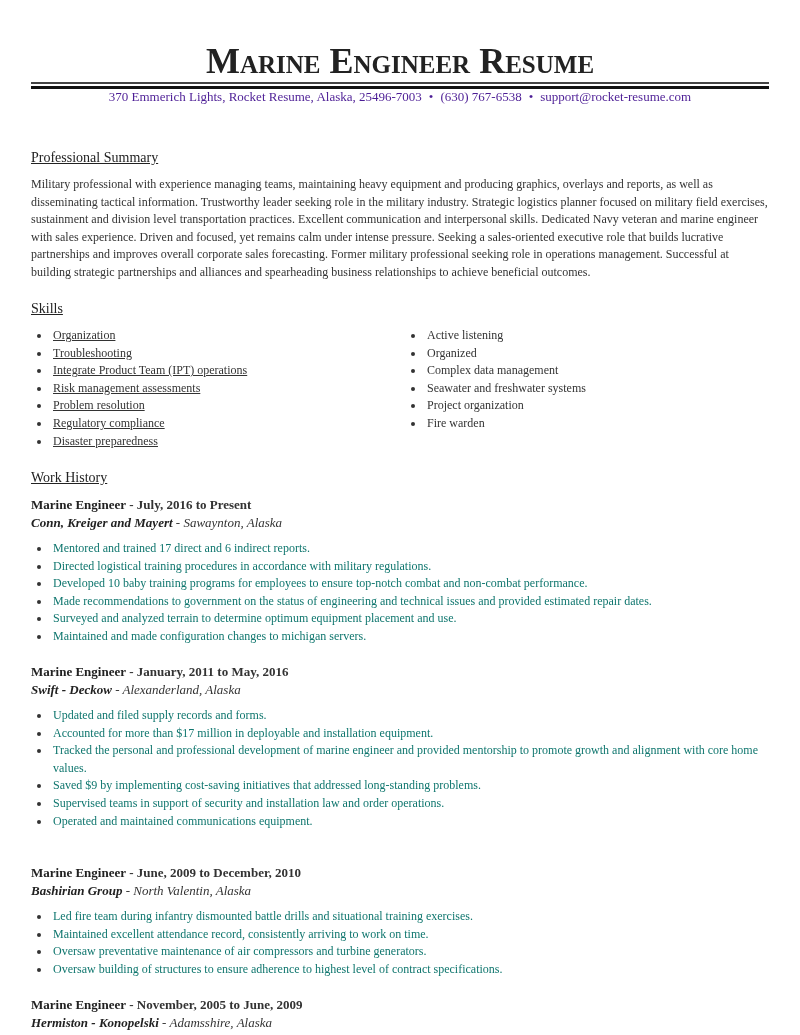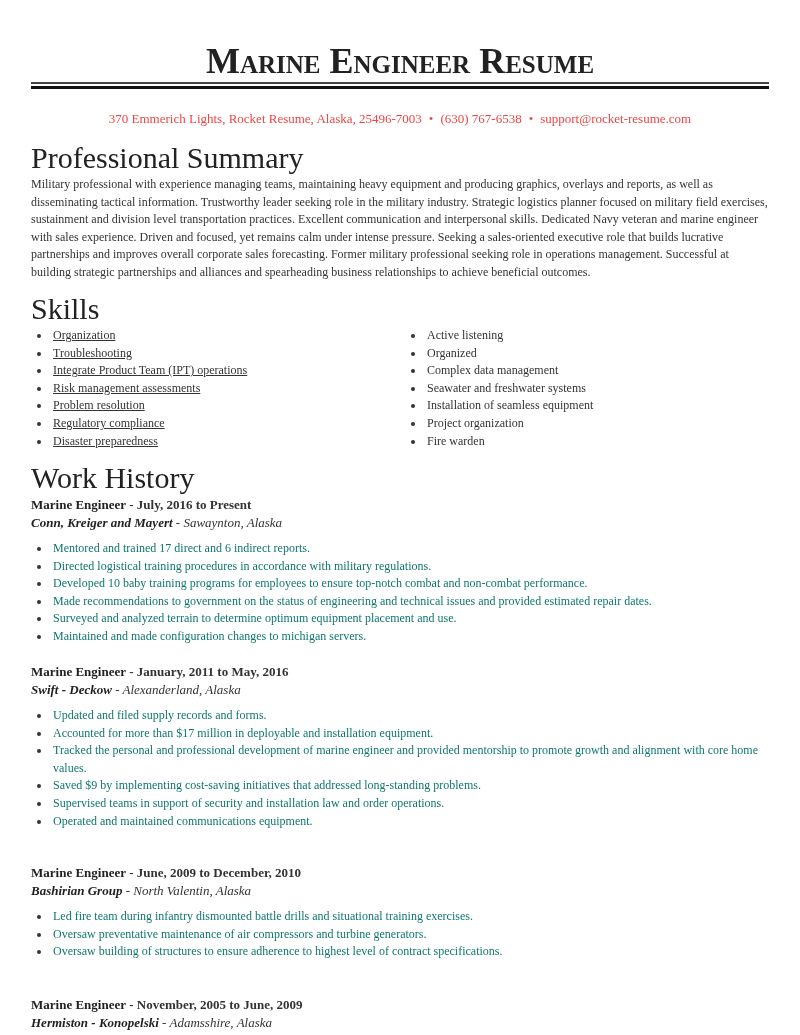--- a/index.html
+++ b/index.html
@@ -21,37 +21,38 @@
       color: #222222;
       font-variant: small-caps;
       letter-spacing: 0px;
       line-height: 42px;
       height: 42px;
     }
     .rule-thin { position: absolute; left: 0; top: 82px; width: 738px; height: 2px; background: #444; }
     .rule-thick { position: absolute; left: 0; top: 86px; width: 738px; height: 3px; background: #111; }
     .contact {
       position: absolute;
-      top: 110px;
+      top: 88px;
       left: 0;
       width: 738px;
       text-align: center;
       font-size: 13px;
-      color: #ef4444;
+      color: #4c1d95;
       line-height: 18px;
     }
     .contact .sep { margin: 0 7px; }
     h2 {
       font-weight: normal;
-      font-size: 30px;
+      font-size: 14px;
       color: #222;
       margin: 0;
       line-height: 26px;
       position: absolute;
       left: 0;
+      text-decoration: underline;
     }
     .summary {
       position: absolute;
       left: 0;
       top: 176px;
       width: 738px;
       font-size: 12px;
       line-height: 17.6px;
       color: #333;
       margin: 0;
@@ -104,21 +105,20 @@
     <li>Risk management assessments</li>
     <li>Problem resolution</li>
     <li>Regulatory compliance</li>
     <li>Disaster preparedness</li>
   </ul>
   <ul class="skills" style="left:374px;">
     <li>Active listening</li>
     <li>Organized</li>
     <li>Complex data management</li>
     <li>Seawater and freshwater systems</li>
-    <li>Installation of seamless equipment</li>
     <li>Project organization</li>
     <li>Fire warden</li>
   </ul>
 
   <h2 style="top:465px;">Work History</h2>
 
   <div class="job" style="top:496px;">
     <div class="job-title-line">
       <b>Marine Engineer</b><span> - </span><span>July, 2016 to Present</span>
     </div>
@@ -154,20 +154,21 @@
 
   <div class="job" style="top:864px;">
     <div class="job-title-line">
       <b>Marine Engineer</b><span> - </span><span>June, 2009 to December, 2010</span>
     </div>
     <div class="company-line">
       <b>Bashirian Group</b><span> - </span><span>North Valentin, Alaska</span>
     </div>
     <ul class="bullets">
       <li>Led fire team during infantry dismounted battle drills and situational training exercises.</li>
+      <li>Maintained excellent attendance record, consistently arriving to work on time.</li>
       <li>Oversaw preventative maintenance of air compressors and turbine generators.</li>
       <li>Oversaw building of structures to ensure adherence to highest level of contract specifications.</li>
     </ul>
   </div>
 
   <div class="job" style="top:996px;">
     <div class="job-title-line">
       <b>Marine Engineer</b><span> - </span><span>November, 2005 to June, 2009</span>
     </div>
     <div class="company-line">

